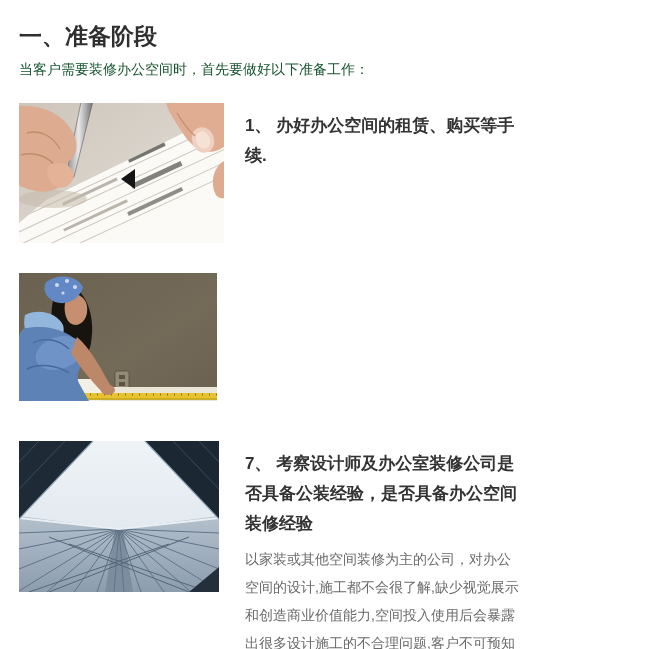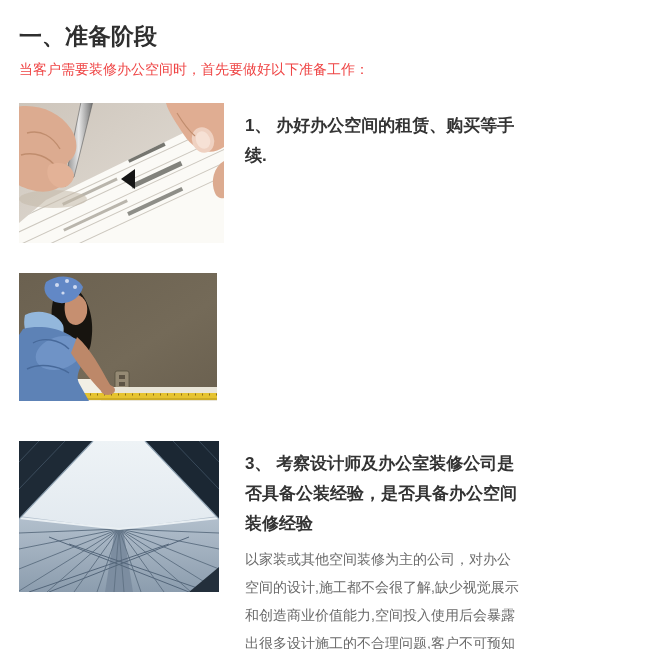--- a/index.html
+++ b/index.html
@@ -8,21 +8,21 @@
     font-family:"Liberation Sans","DejaVu Sans",sans-serif;
     color:#333;overflow:hidden;
   }
   .page{width:522px;height:649px;position:relative;}
   .page-title{
     margin:0;padding:23px 0 0 19px;
     font-size:23px;font-weight:bold;color:#2f2f2f;line-height:26px;
   }
   .intro{
     margin:11px 0 0 19px;
-    font-size:14px;color:#ef4444;line-height:18px;
+    font-size:14px;color:#14532d;line-height:18px;
   }
   .sections{margin-top:25px;}
   .section{display:flex;align-items:flex-start;padding-left:19px;}
   .section-1{margin-bottom:30px;}
   .section-2{margin-bottom:40px;}
   .section-3{margin-bottom:0;}
   .figwrap{width:206px;flex:none;margin-right:20px;}
   .figwrap svg{display:block;}
   .textcol{width:400px;padding-top:8px;}
   .sec-heading{
@@ -234,19 +234,19 @@
               <line x1="180" y1="0" x2="200" y2="21" stroke="#394a5a" stroke-width="1"></line>
               <line x1="74" y1="0" x2="0" y2="78" stroke="#8fa2b2" stroke-width="1.2"></line>
               <line x1="126" y1="0" x2="200" y2="78" stroke="#8fa2b2" stroke-width="1.2"></line>
               <polygon points="200,126 200,151 170,151" fill="#232f3b"></polygon>
               <line x1="200" y1="130" x2="176" y2="151" stroke="#41526200" stroke-width="1"></line>
             </g>
           </g>
         </svg>
       </div>
       <div class="textcol">
-        <h2 class="sec-heading">3、 考察设计师及办公室装修公司是否具备公装经验，是否具备办公空间装修经验</h2>
+        <h2 class="sec-heading">7、 考察设计师及办公室装修公司是否具备公装经验，是否具备办公空间装修经验</h2>
         <p class="sec-body">以家装或其他空间装修为主的公司，对办公空间的设计,施工都不会很了解,缺少视觉展示和创造商业价值能力,空间投入使用后会暴露出很多设计施工的不合理问题,客户不可预知费用高,工程质量,进度都难以保障。</p>
       </div>
     </div>
 
   </div>
 </div>
 
 </body></html>

